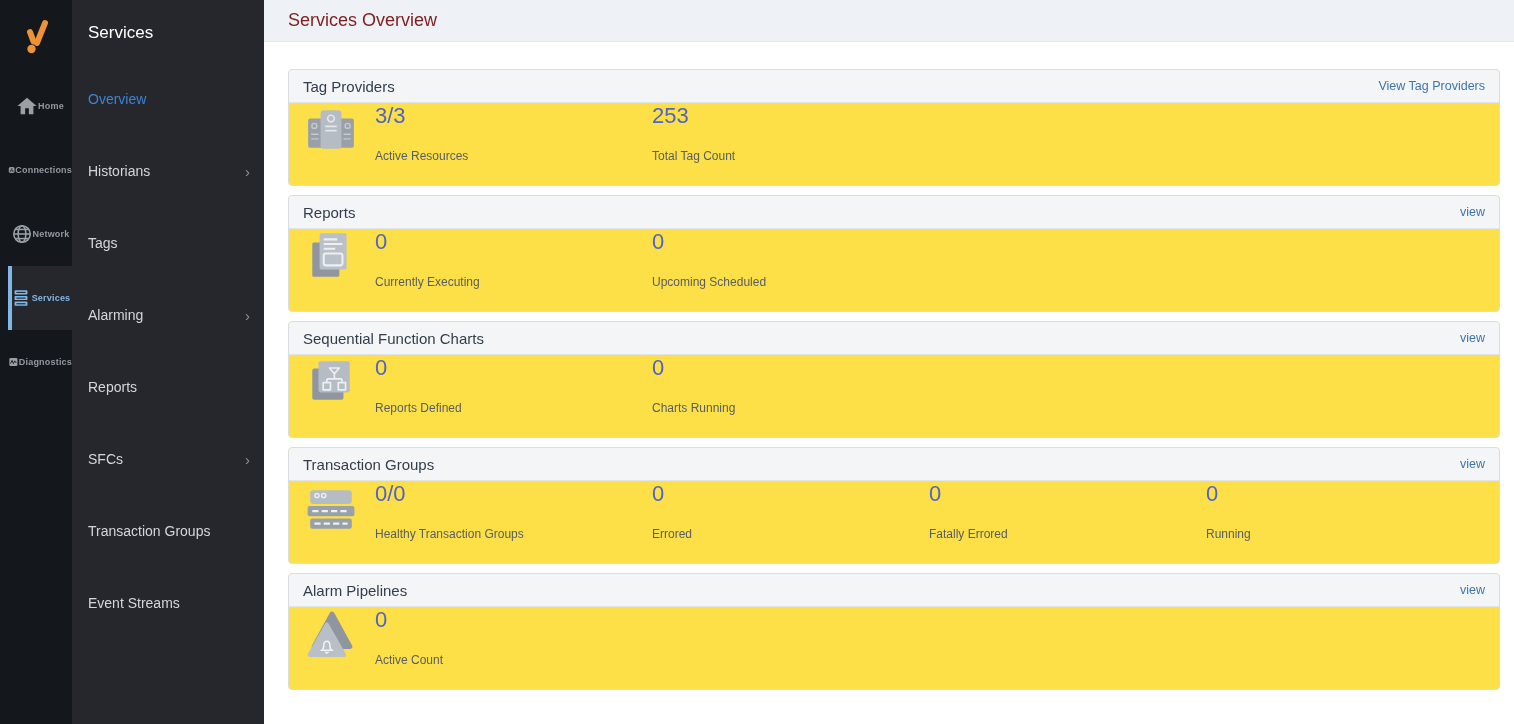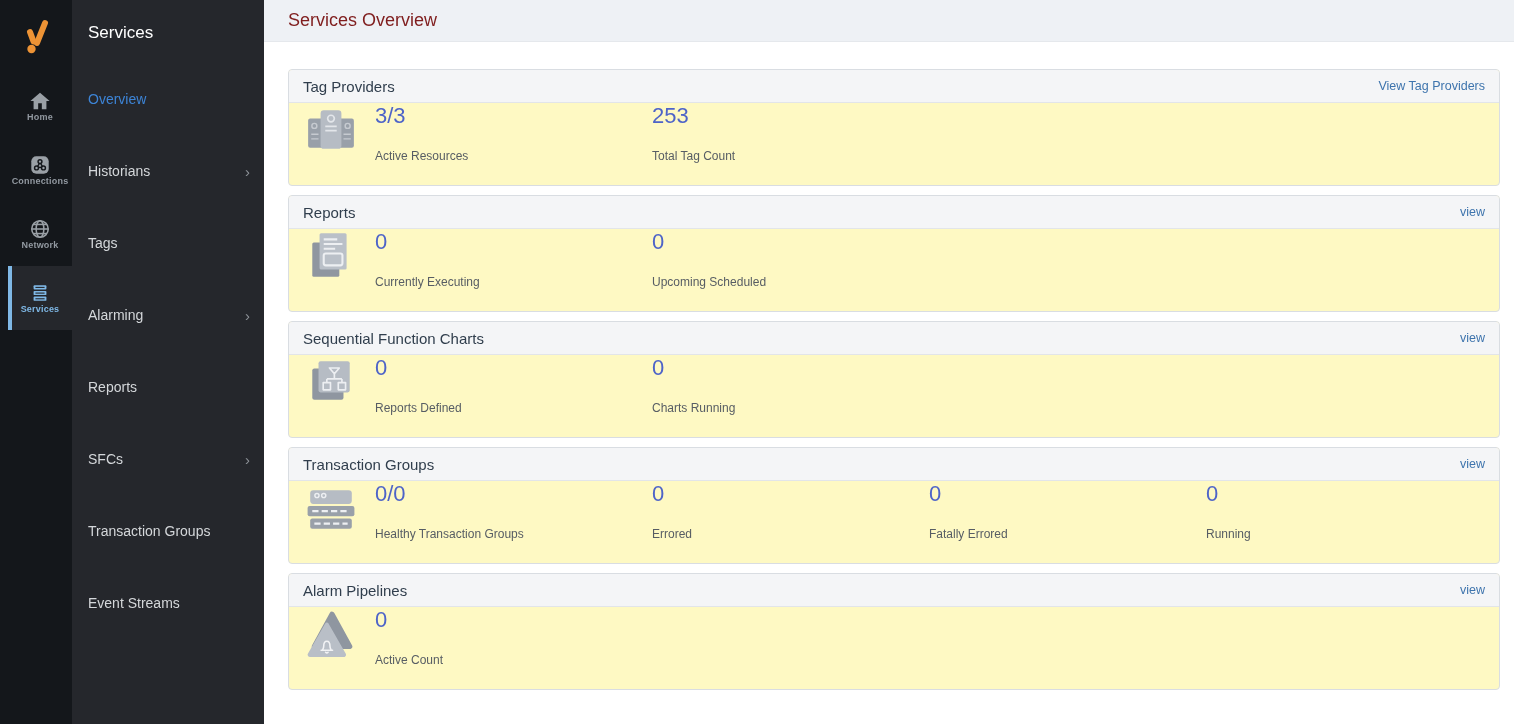--- a/index.html
+++ b/index.html
@@ -7,21 +7,21 @@
   body {
     width:1514px; height:724px; overflow:hidden;
     font-family:"Liberation Sans", sans-serif;
     display:flex; background:#ffffff;
   }
 
   
   .rail { width:72px; min-width:72px; background:#14171b; display:flex; flex-direction:column; }
   .logo-box { height:74px; display:flex; align-items:center; justify-content:center; }
   .rail-item {
-    height:64px; display:flex; flex-direction:column; align-items:center; justify-content:center;
+    height:64px; display:flex; align-items:center; justify-content:center;
     position:relative; cursor:pointer;margin-left:8px;
   }
   .rail-item .rail-label { font-size:9px; font-weight:bold; color:#9299a1; letter-spacing:.2px; }
   .rail-item svg { display:block; }
   .rail-item.active { background:#25272c; }
   .rail-item.active .rail-label { color:#7fb8e6; }
   .rail-item.active::before {
     content:""; position:absolute; left:0; top:0; bottom:0; width:4px; background:#7fb8e6;
   }
 
@@ -38,21 +38,21 @@
 
   
   .content { flex:1; display:flex; flex-direction:column; background:#ffffff; }
   .topbar {
     height:42px; min-height:42px; background:#eef1f5; border-bottom:1px solid #e5e8ec;
     display:flex; align-items:center; padding:0 24px;
   }
   .topbar-title { font-size:18px; color:#7f1d1d; }
 
   .cards { padding:27px 24px; display:flex; flex-direction:column; gap:9px; }
-  .card { border:1px solid #d9dde2; border-radius:4px; overflow:hidden; background:#fef9c3; }
+  .card { border:1px solid #d9dde2; border-radius:4px; overflow:hidden; background:#fde047; }
   .card-header {
     background:#f4f5f7; border-bottom:1px solid #e2e5e9;
     height:33px; padding:0 14px; display:flex; align-items:center; justify-content:space-between;
   }
   .card-title { font-size:15px; color:#303e4d; }
   .card-link { font-size:12.5px; color:#3e74ad; text-decoration:none; cursor:pointer; }
   .card-body { display:flex; align-items:flex-start; height:82px; padding:0 16px; }
   .card-icon { width:52px; min-width:52px; height:52px; margin-right:18px; }
   .stat { width:277px; display:flex; flex-direction:column; }
   .stat-value { font-size:22px; color:#4e64c8; line-height:1.15; }
@@ -113,20 +113,27 @@
       </g>
       <g fill="#25272c">
         <rect x="7" y="5.3" width="10" height="1.2"></rect>
         <rect x="7" y="11.5" width="10" height="1.2"></rect>
         <rect x="7" y="17.7" width="10" height="1.2"></rect>
       </g>
     </svg>
     <span class="rail-label">Services</span>
   </div>
 
+  <div class="rail-item">
+    <svg width="22" height="22" viewBox="0 0 24 24">
+      <rect x="3" y="3" width="18" height="18" rx="3" fill="#9aa0a6"></rect>
+      <polyline points="6,14.5 9,8.5 12,15.5 15,9.5 18,13.5" fill="none" stroke="#14171b" stroke-width="2" stroke-linejoin="round" stroke-linecap="round"></polyline>
+    </svg>
+    <span class="rail-label">Diagnostics</span>
+  </div>
 </div>
 
 <div class="menu">
   <div class="menu-title">Services</div>
   <div class="menu-list">
     <div class="menu-item active">
       <span>Overview</span>
 
     </div>
     <div class="menu-item">

